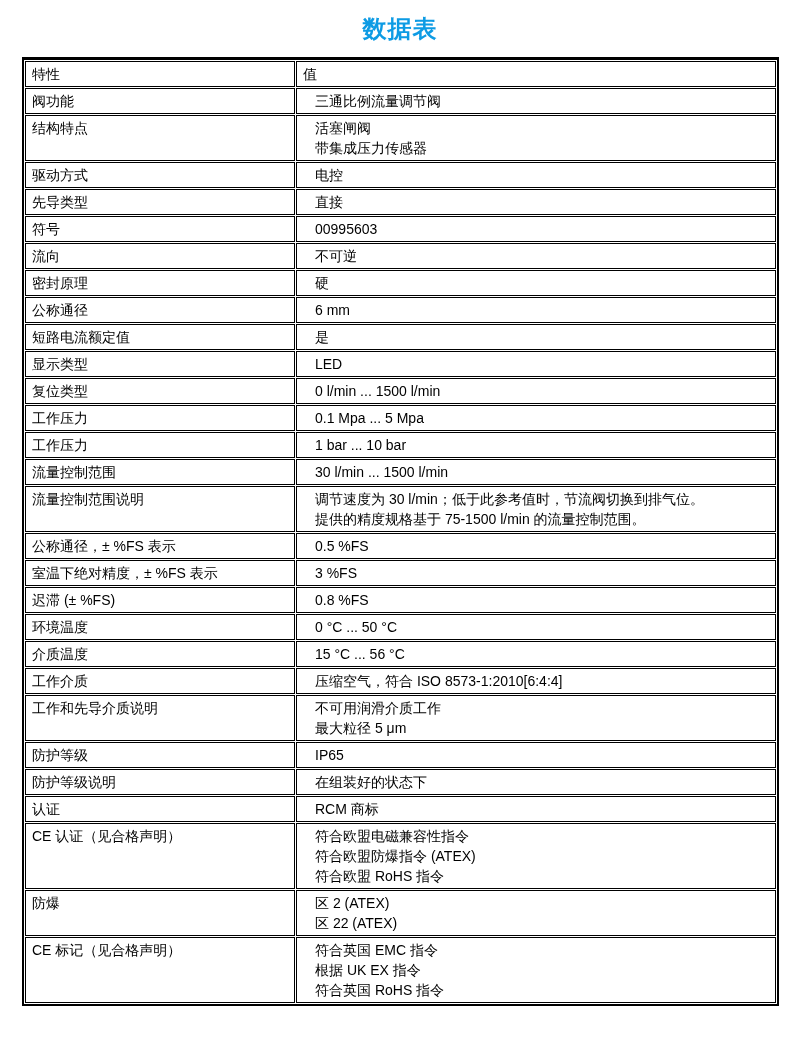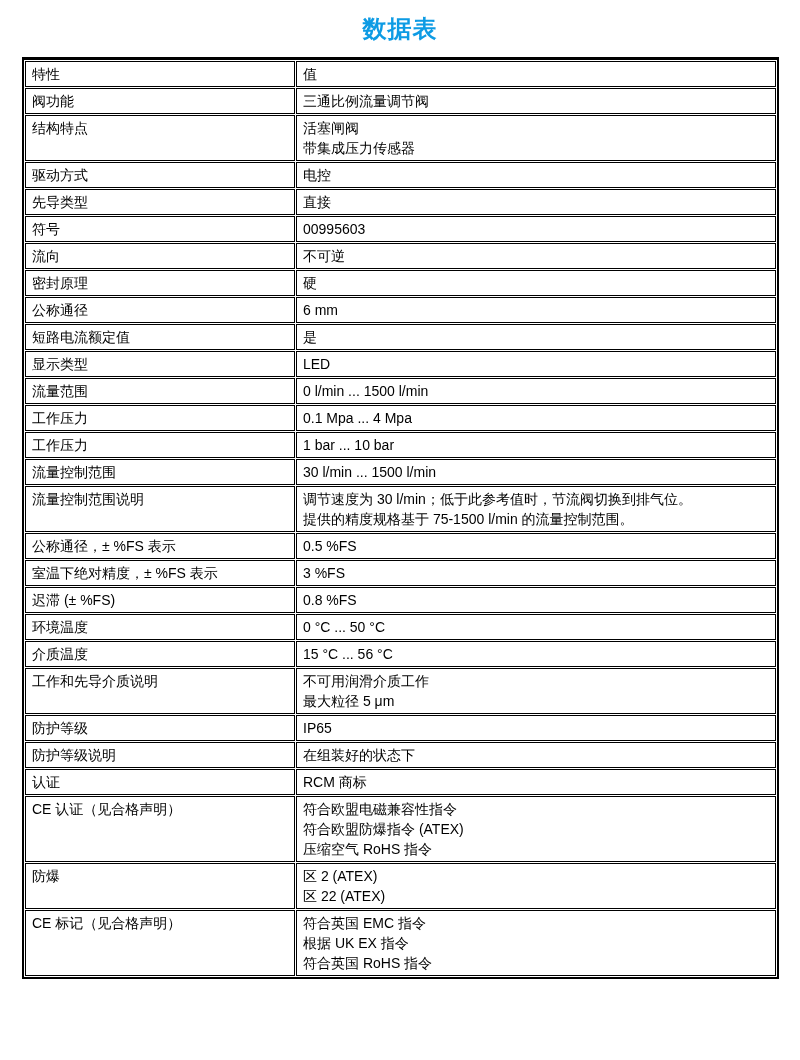--- a/index.html
+++ b/index.html
@@ -43,21 +43,21 @@
     text-align: left;
     color: #000000;
     overflow: hidden;
     white-space: nowrap;
   }
   table.spec-table th {
     font-weight: normal;
   }
   col.col-label { width: 270px; }
   col.col-value { width: 480px; }
-  td .value-line { line-height: 20px; }
+  td .value-line { line-height: 20px; margin-left: 12px; }
 </style>
 </head>
 <body>
 
 <div class="page">
   <h1 class="page-title" style="color: rgb(13, 155, 228);">数据表</h1>
 
   <table class="spec-table">
     <colgroup>
       <col class="col-label">
@@ -125,29 +125,29 @@
             <div class="value-line">是</div>
           </td>
         </tr>
         <tr>
           <td>显示类型</td>
           <td>
             <div class="value-line">LED</div>
           </td>
         </tr>
         <tr>
-          <td>流量范围</td>
+          <td>复位类型</td>
           <td>
             <div class="value-line">0 l/min ... 1500 l/min</div>
           </td>
         </tr>
         <tr>
           <td>工作压力</td>
           <td>
-            <div class="value-line">0.1 Mpa ... 4 Mpa</div>
+            <div class="value-line">0.1 Mpa ... 5 Mpa</div>
           </td>
         </tr>
         <tr>
           <td>工作压力</td>
           <td>
             <div class="value-line">1 bar ... 10 bar</div>
           </td>
         </tr>
         <tr>
           <td>流量控制范围</td>
@@ -186,20 +186,26 @@
             <div class="value-line">0 °C ... 50 °C</div>
           </td>
         </tr>
         <tr>
           <td>介质温度</td>
           <td>
             <div class="value-line">15 °C ... 56 °C</div>
           </td>
         </tr>
         <tr>
+          <td>工作介质</td>
+          <td>
+            <div class="value-line">压缩空气，符合 ISO 8573-1:2010[6:4:4]</div>
+          </td>
+        </tr>
+        <tr>
           <td>工作和先导介质说明</td>
           <td>
             <div class="value-line">不可用润滑介质工作</div>
             <div class="value-line">最大粒径 5 μm</div>
           </td>
         </tr>
         <tr>
           <td>防护等级</td>
           <td>
             <div class="value-line">IP65</div>
@@ -215,21 +221,21 @@
           <td>认证</td>
           <td>
             <div class="value-line">RCM 商标</div>
           </td>
         </tr>
         <tr>
           <td>CE 认证（见合格声明）</td>
           <td>
             <div class="value-line">符合欧盟电磁兼容性指令</div>
             <div class="value-line">符合欧盟防爆指令 (ATEX)</div>
-            <div class="value-line">压缩空气 RoHS 指令</div>
+            <div class="value-line">符合欧盟 RoHS 指令</div>
           </td>
         </tr>
         <tr>
           <td>防爆</td>
           <td>
             <div class="value-line">区 2 (ATEX)</div>
             <div class="value-line">区 22 (ATEX)</div>
           </td>
         </tr>
         <tr>

